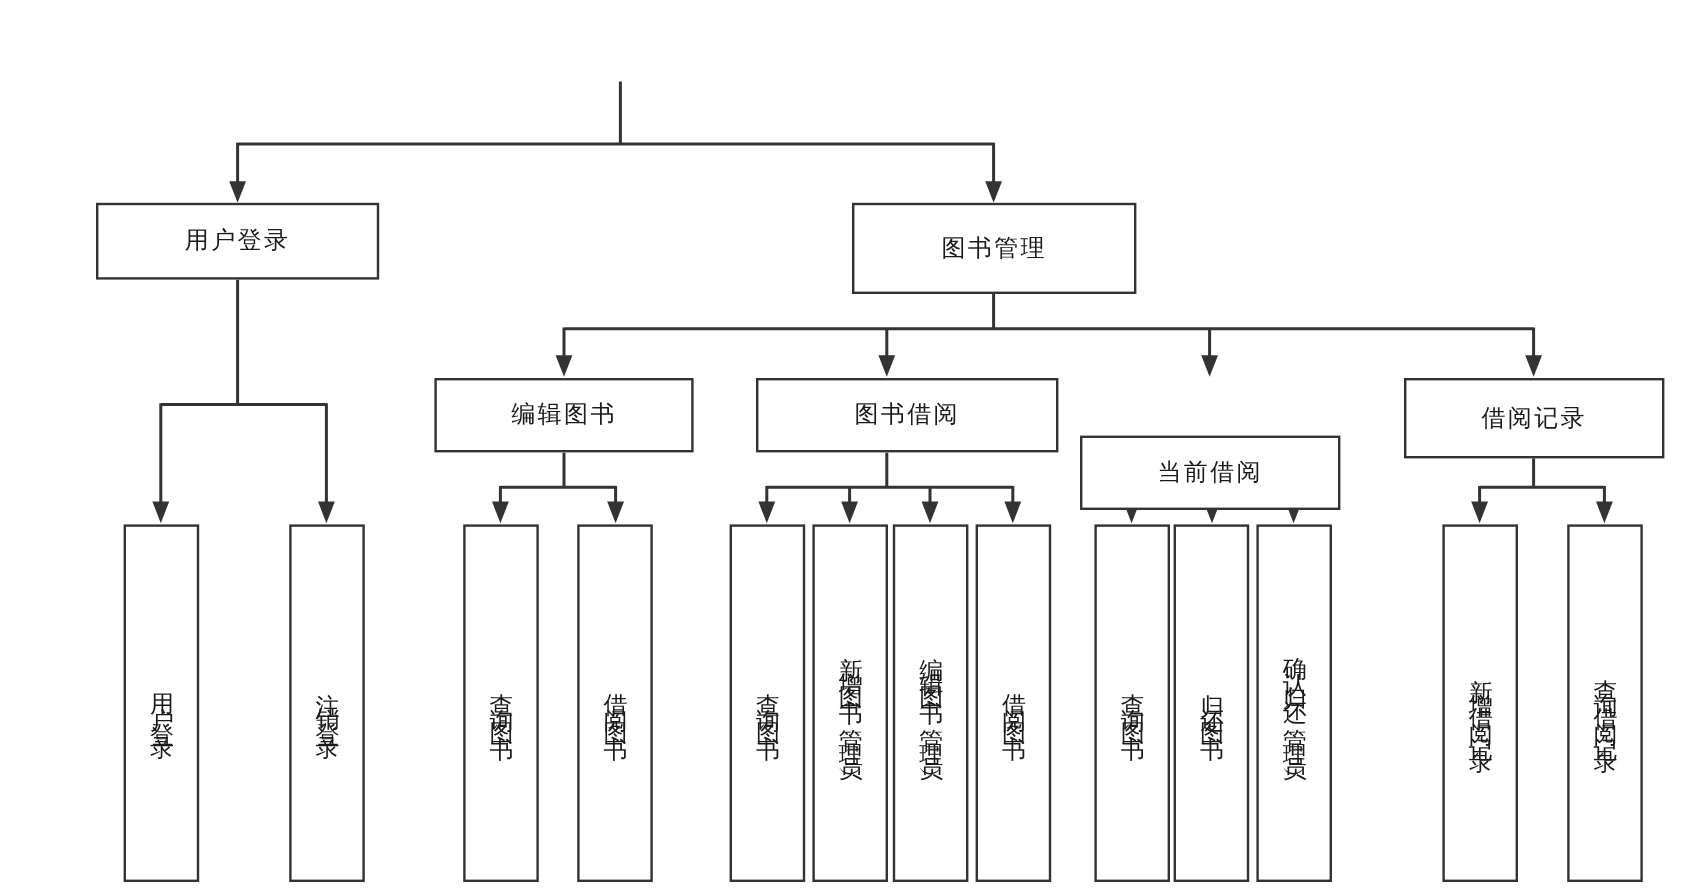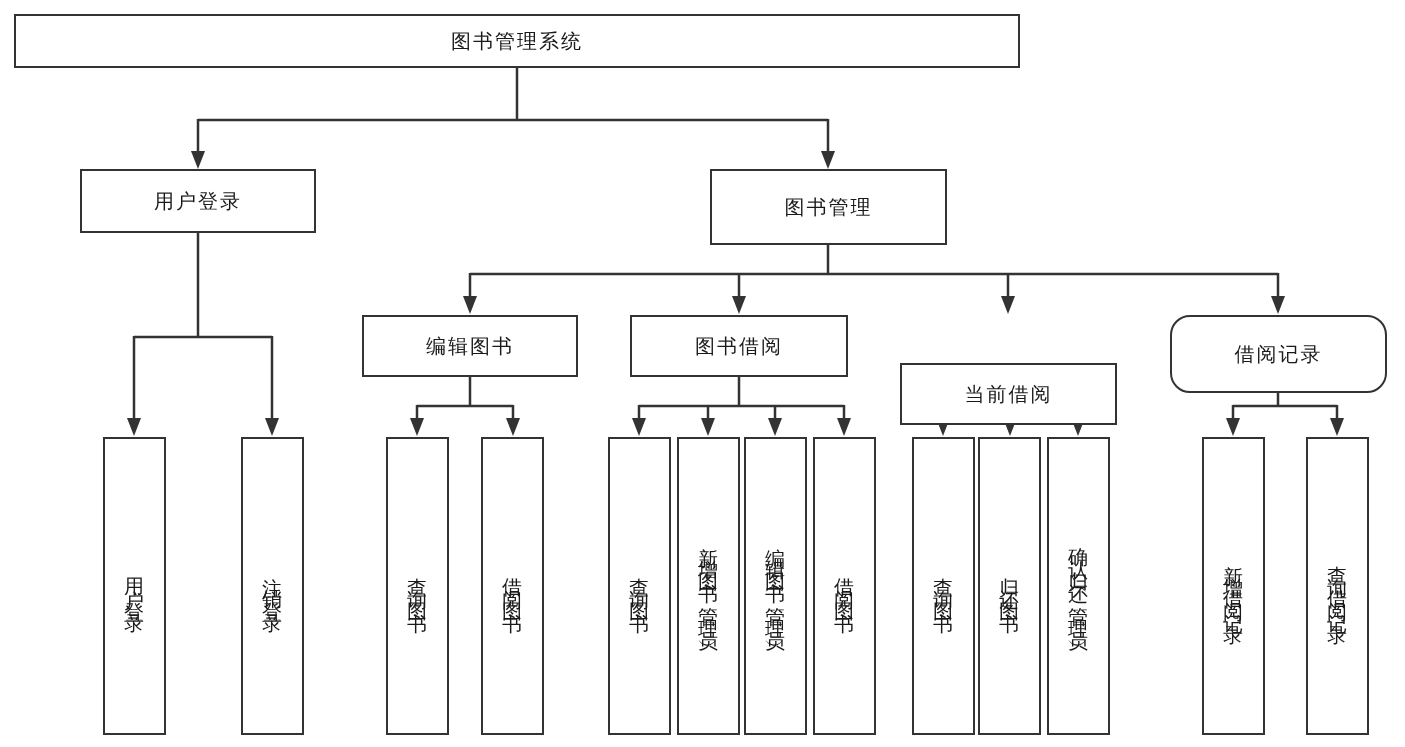--- a/index.html
+++ b/index.html
@@ -83,29 +83,28 @@
         <polygon points="768,418 782,418 775,436"></polygon>
         <polygon points="837,418 851,418 844,436"></polygon>
         <polygon points="936,418 950,418 943,436"></polygon>
         <polygon points="1003,418 1017,418 1010,436"></polygon>
         <polygon points="1071,418 1085,418 1078,436"></polygon>
         <polygon points="1226,418 1240,418 1233,436"></polygon>
         <polygon points="1330,418 1344,418 1337,436"></polygon>
       </g>
   </svg>
 
-  <div class="node" style="left:14px; top:14px; width:1006px; height:54px;">图书管理系统</div>
 
   <div class="node" style="left:80px; top:169px; width:236px; height:64px;">用户登录</div>
   <div class="node" style="left:710px; top:169px; width:237px; height:76px;">图书管理</div>
 
   <div class="node" style="left:362px; top:315px; width:216px; height:62px;">编辑图书</div>
-  <div class="node" style="left:630px; top:315px; width:218px; height:62px;">图书借阅</div>
+  <div class="node" style="left:630px; top:315px; width:252px; height:62px;">图书借阅</div>
   <div class="node" style="left:900px; top:315px; width:217px; height:62px;margin-top:48px;">当前借阅</div>
-  <div class="node" style="left:1170px; top:315px; width:217px; height:78px;border-radius:20px;">借阅记录</div>
+  <div class="node" style="left:1170px; top:315px; width:217px; height:67px;">借阅记录</div>
 
   <div class="node node-v" style="left:103px; top:437px; width:63px; height:298px;">用户登录</div>
   <div class="node node-v" style="left:241px; top:437px; width:63px; height:298px;">注销登录</div>
 
   <div class="node node-v" style="left:386px; top:437px; width:63px; height:298px;">查询图书</div>
   <div class="node node-v" style="left:481px; top:437px; width:63px; height:298px;">借阅图书</div>
 
   <div class="node node-v" style="left:608px; top:437px; width:63px; height:298px;">查询图书</div>
   <div class="node node-v" style="left:677px; top:437px; width:63px; height:298px;">新增图书（管理员）</div>
   <div class="node node-v" style="left:744px; top:437px; width:63px; height:298px;">编辑图书（管理员）</div>

